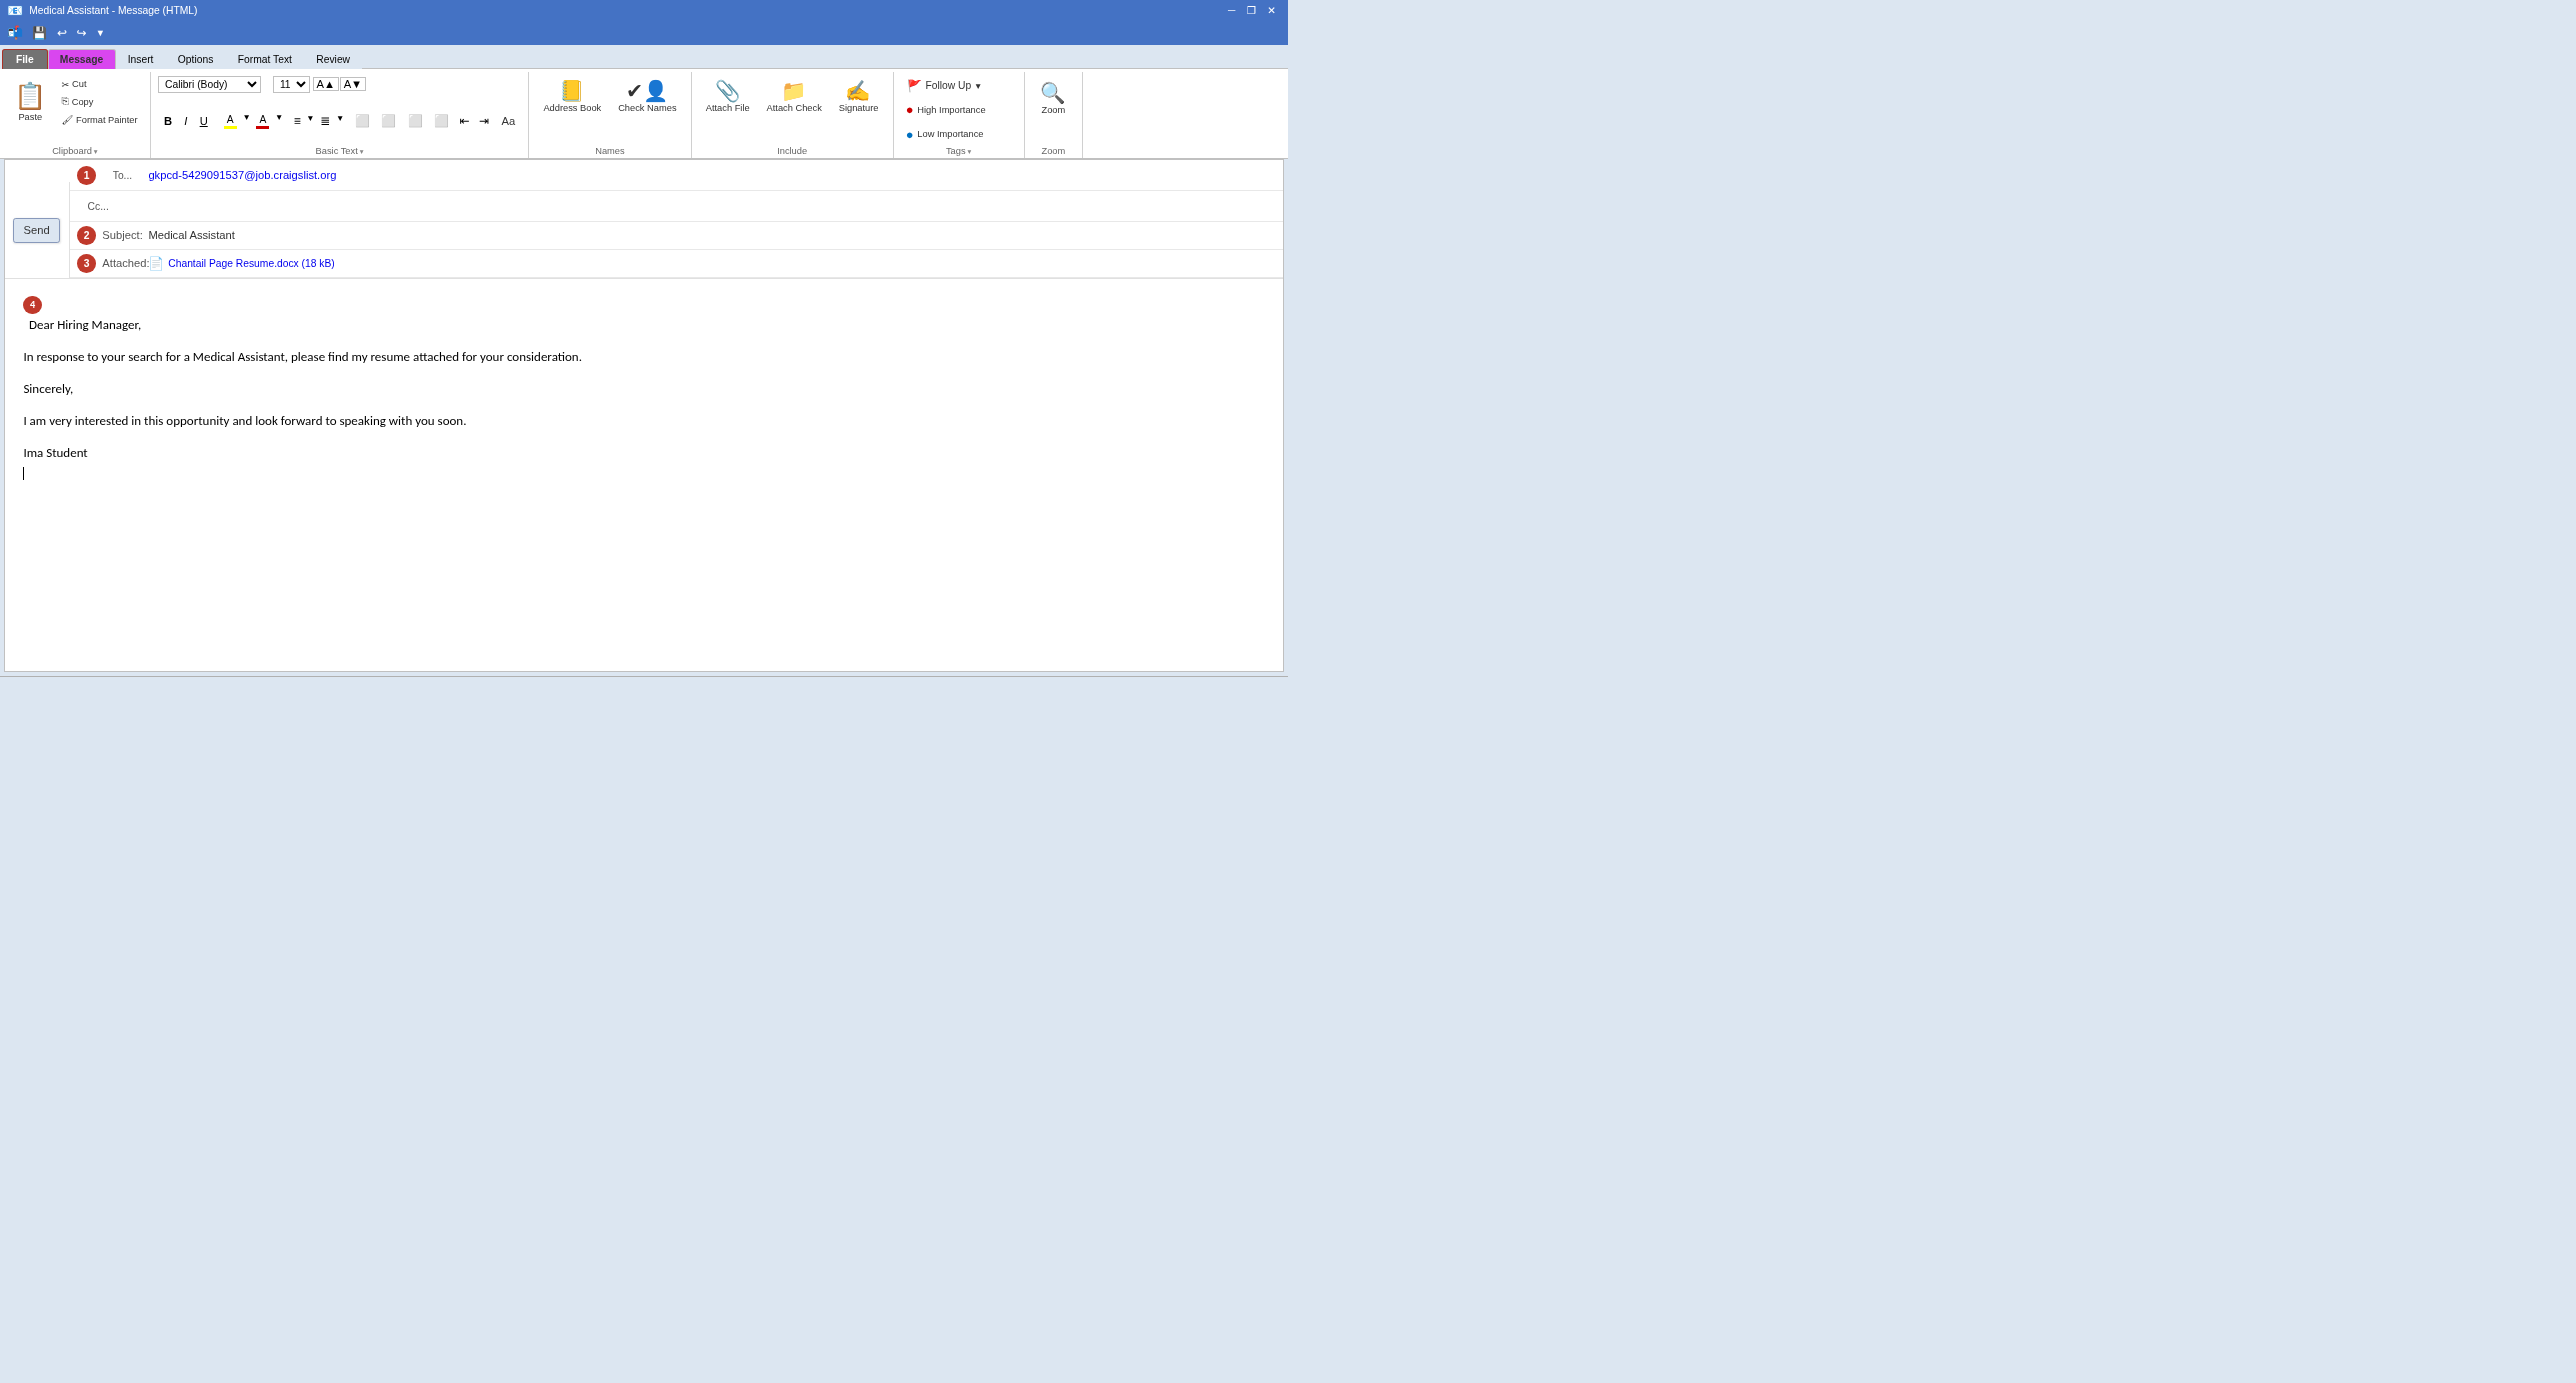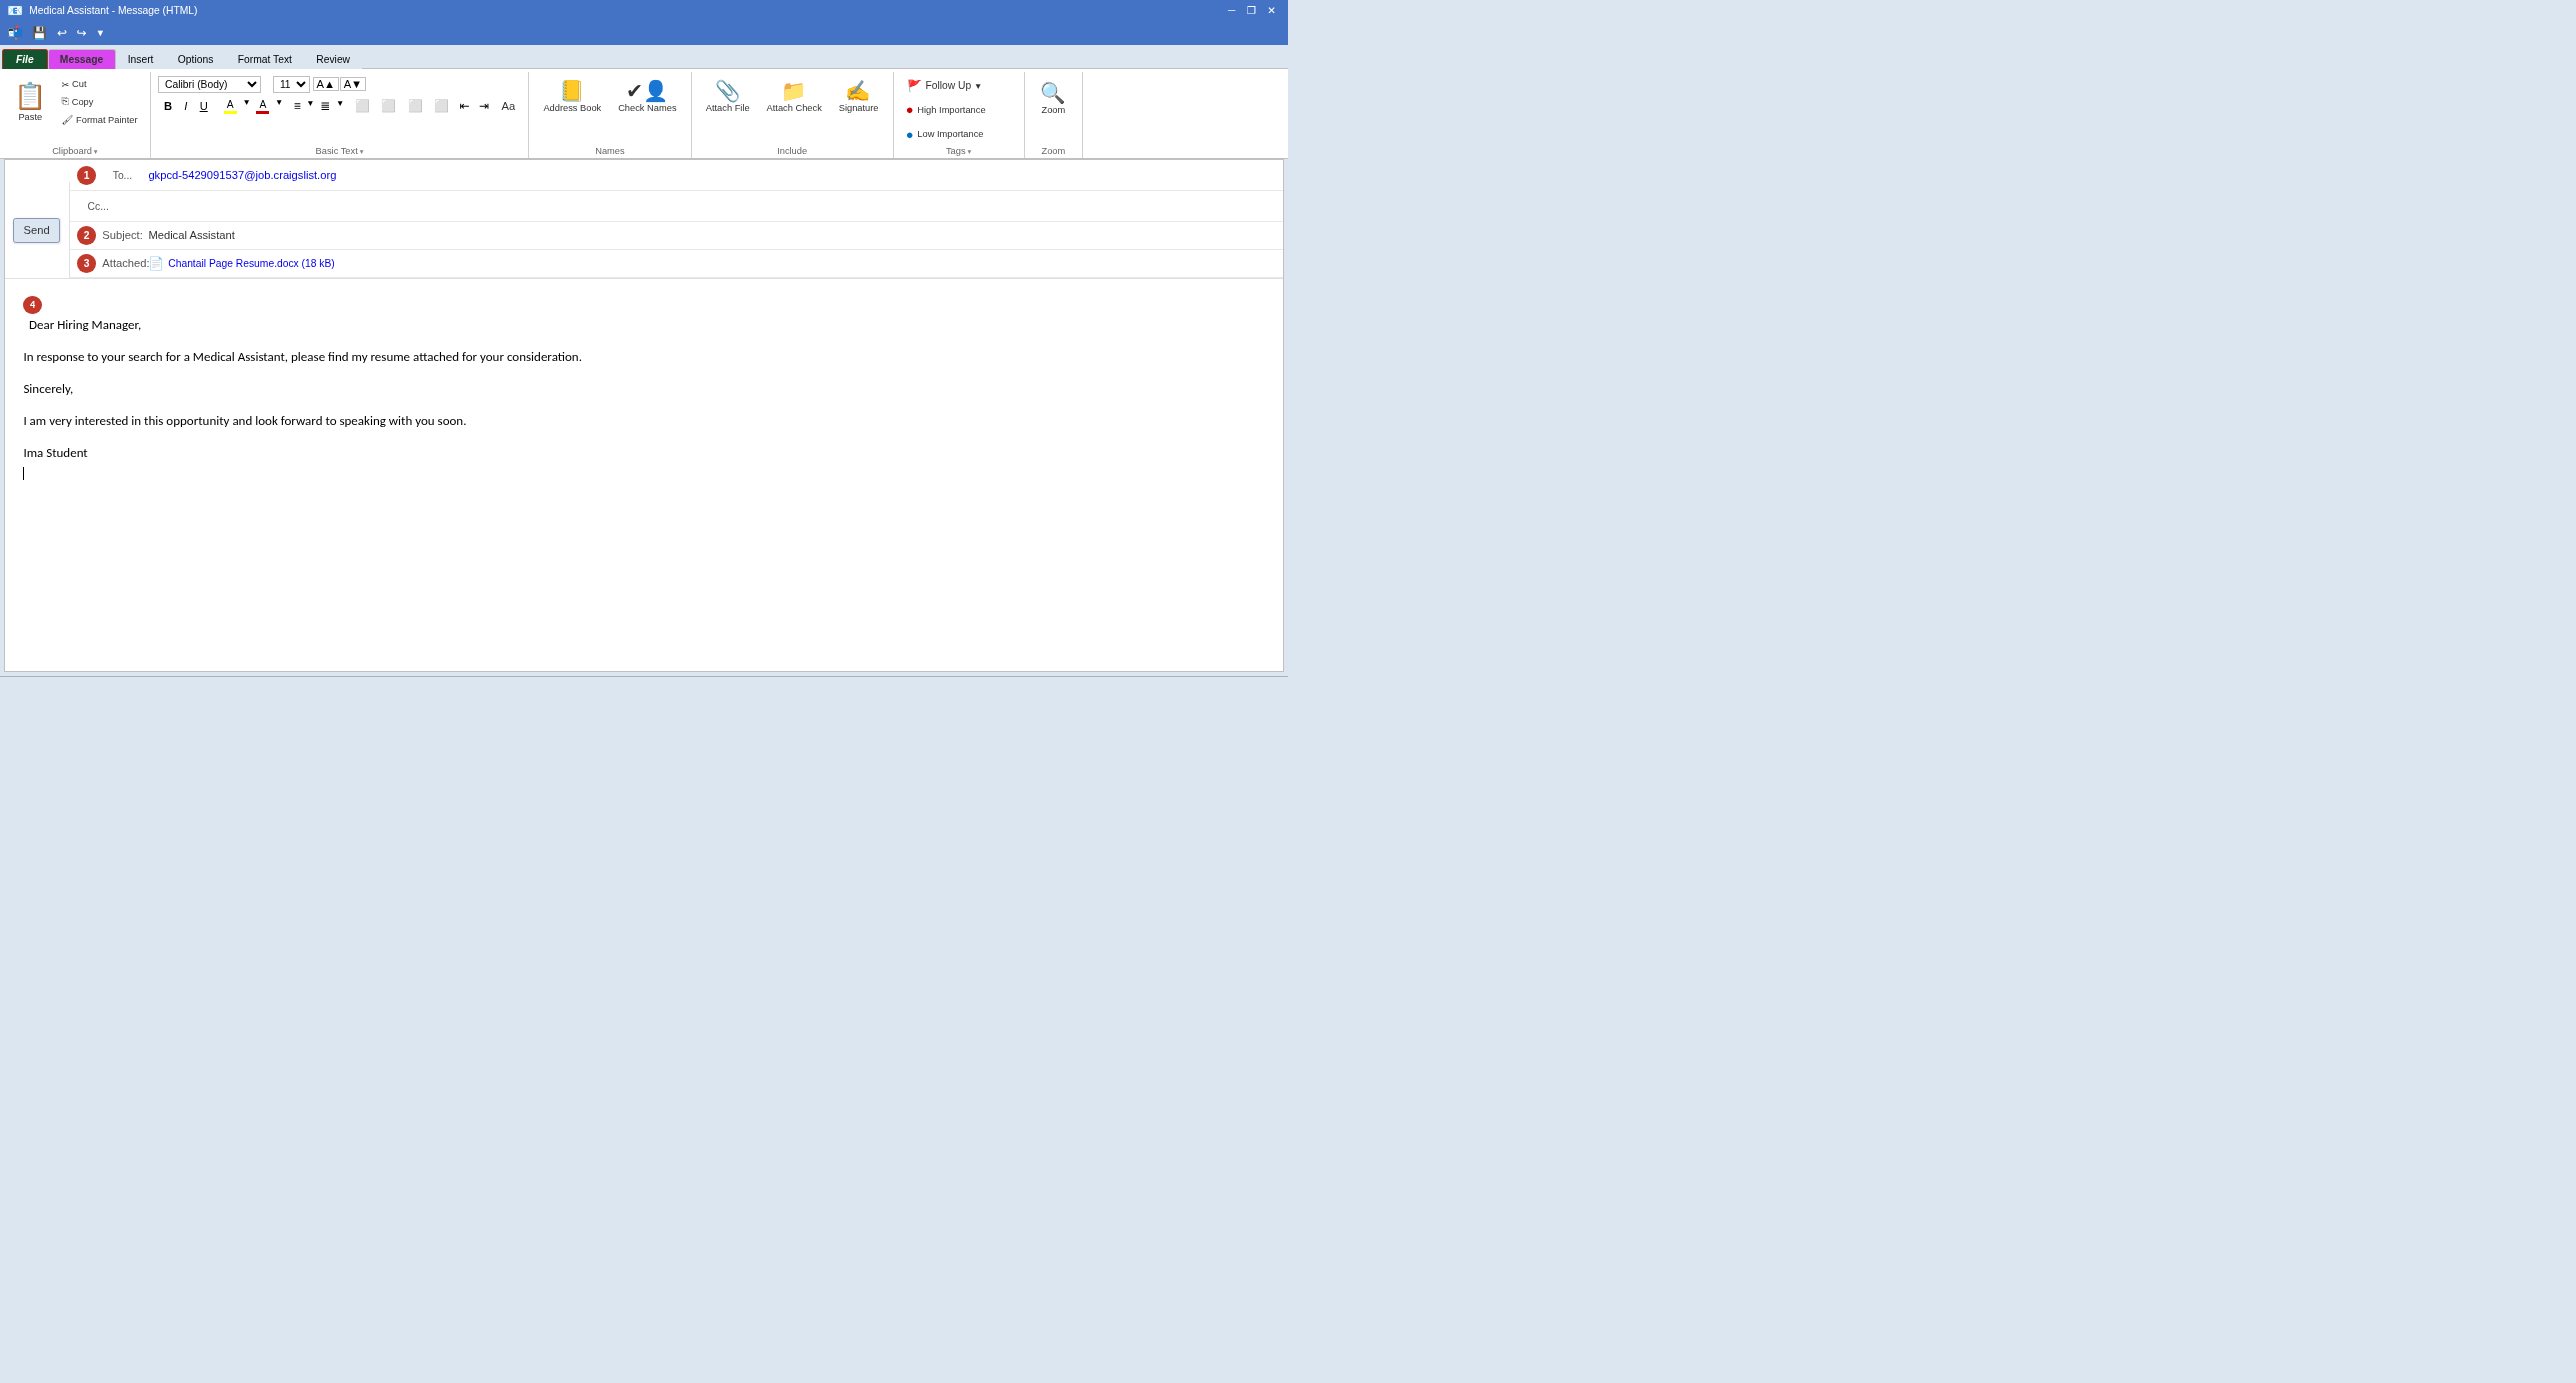--- a/index.html
+++ b/index.html
@@ -72,26 +72,25 @@
       background: none;
       border-radius: 2.8px 2.8px 0 0;
     }
     .ribbon-tab.active {
       background: #d946ef;
       border-color: #c0c0c0;
       font-weight: bold;
       color: #333;
     }
     .ribbon-tab.file-tab {
-      background: #14532d;
+      background: #737373;
       color: white;
       font-weight: bold;
       border-color: #a93226;
       padding: 3.7px 13px;
-      font-style: italic;
     }
 
     
     .ribbon {
       background: white;
       border-bottom: 0.9px solid #c0c0c0;
       display: flex;
       padding: 3.7px 0 0 0;
       min-height: 84px;
     }
@@ -549,21 +548,21 @@
         </button>
       </div>
     </div>
     <div class="ribbon-group-label">
       <span>Clipboard</span>
       <span class="expand-icon">▾</span>
     </div>
   </div>
 
   <div class="ribbon-group font-group" style="min-width:205px;">
-    <div class="ribbon-group-content" style="flex-direction:column;gap:2px;">
+    <div class="ribbon-group-content" style="flex-direction:column;gap:17px;">
       <div class="font-row">
         <select class="font-select">
           <option>Calibri (Body)</option>
         </select>
         <select class="font-size-select">
           <option>11</option>
         </select>
         <div class="font-size-btns">
           <button class="font-size-btn">A▲</button>
           <button class="font-size-btn">A▼</button>

